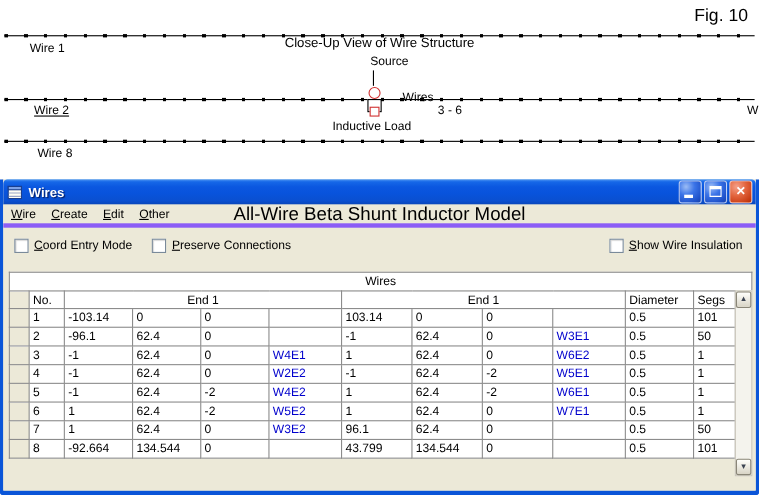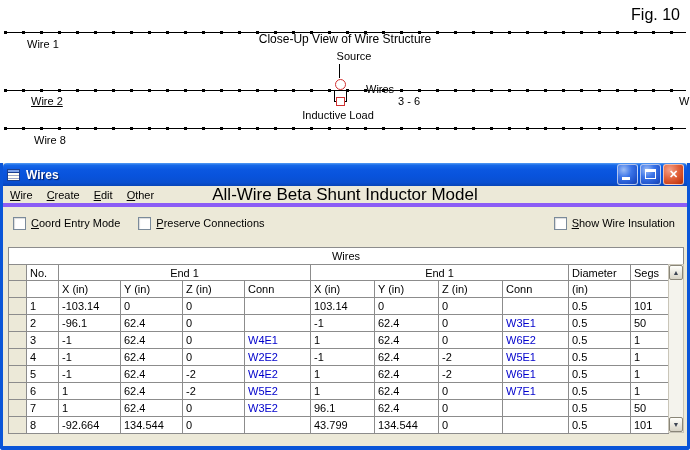--- a/index.html
+++ b/index.html
@@ -181,34 +181,20 @@
       </colgroup>
       <thead>
         <tr>
           <th class="rowsel-h"></th>
           <th>No.</th>
           <th colspan="4" class="ta-c">End 1</th>
           <th colspan="4" class="ta-c">End 1</th>
           <th>Diameter</th>
           <th>Segs</th>
         </tr>
-        <tr class="sub">
-          <th class="rowsel-h"></th>
-          <th></th>
-          <th>X (in)</th>
-          <th>Y (in)</th>
-          <th>Z (in)</th>
-          <th>Conn</th>
-          <th>X (in)</th>
-          <th>Y (in)</th>
-          <th>Z (in)</th>
-          <th>Conn</th>
-          <th>(in)</th>
-          <th></th>
-        </tr>
       </thead>
       <tbody>
           <tr>
             <td class="rowsel"></td>
             <td>1</td>
             <td>-103.14</td>
             <td>0</td>
             <td>0</td>
             <td class="conn"></td>
             <td>103.14</td>

